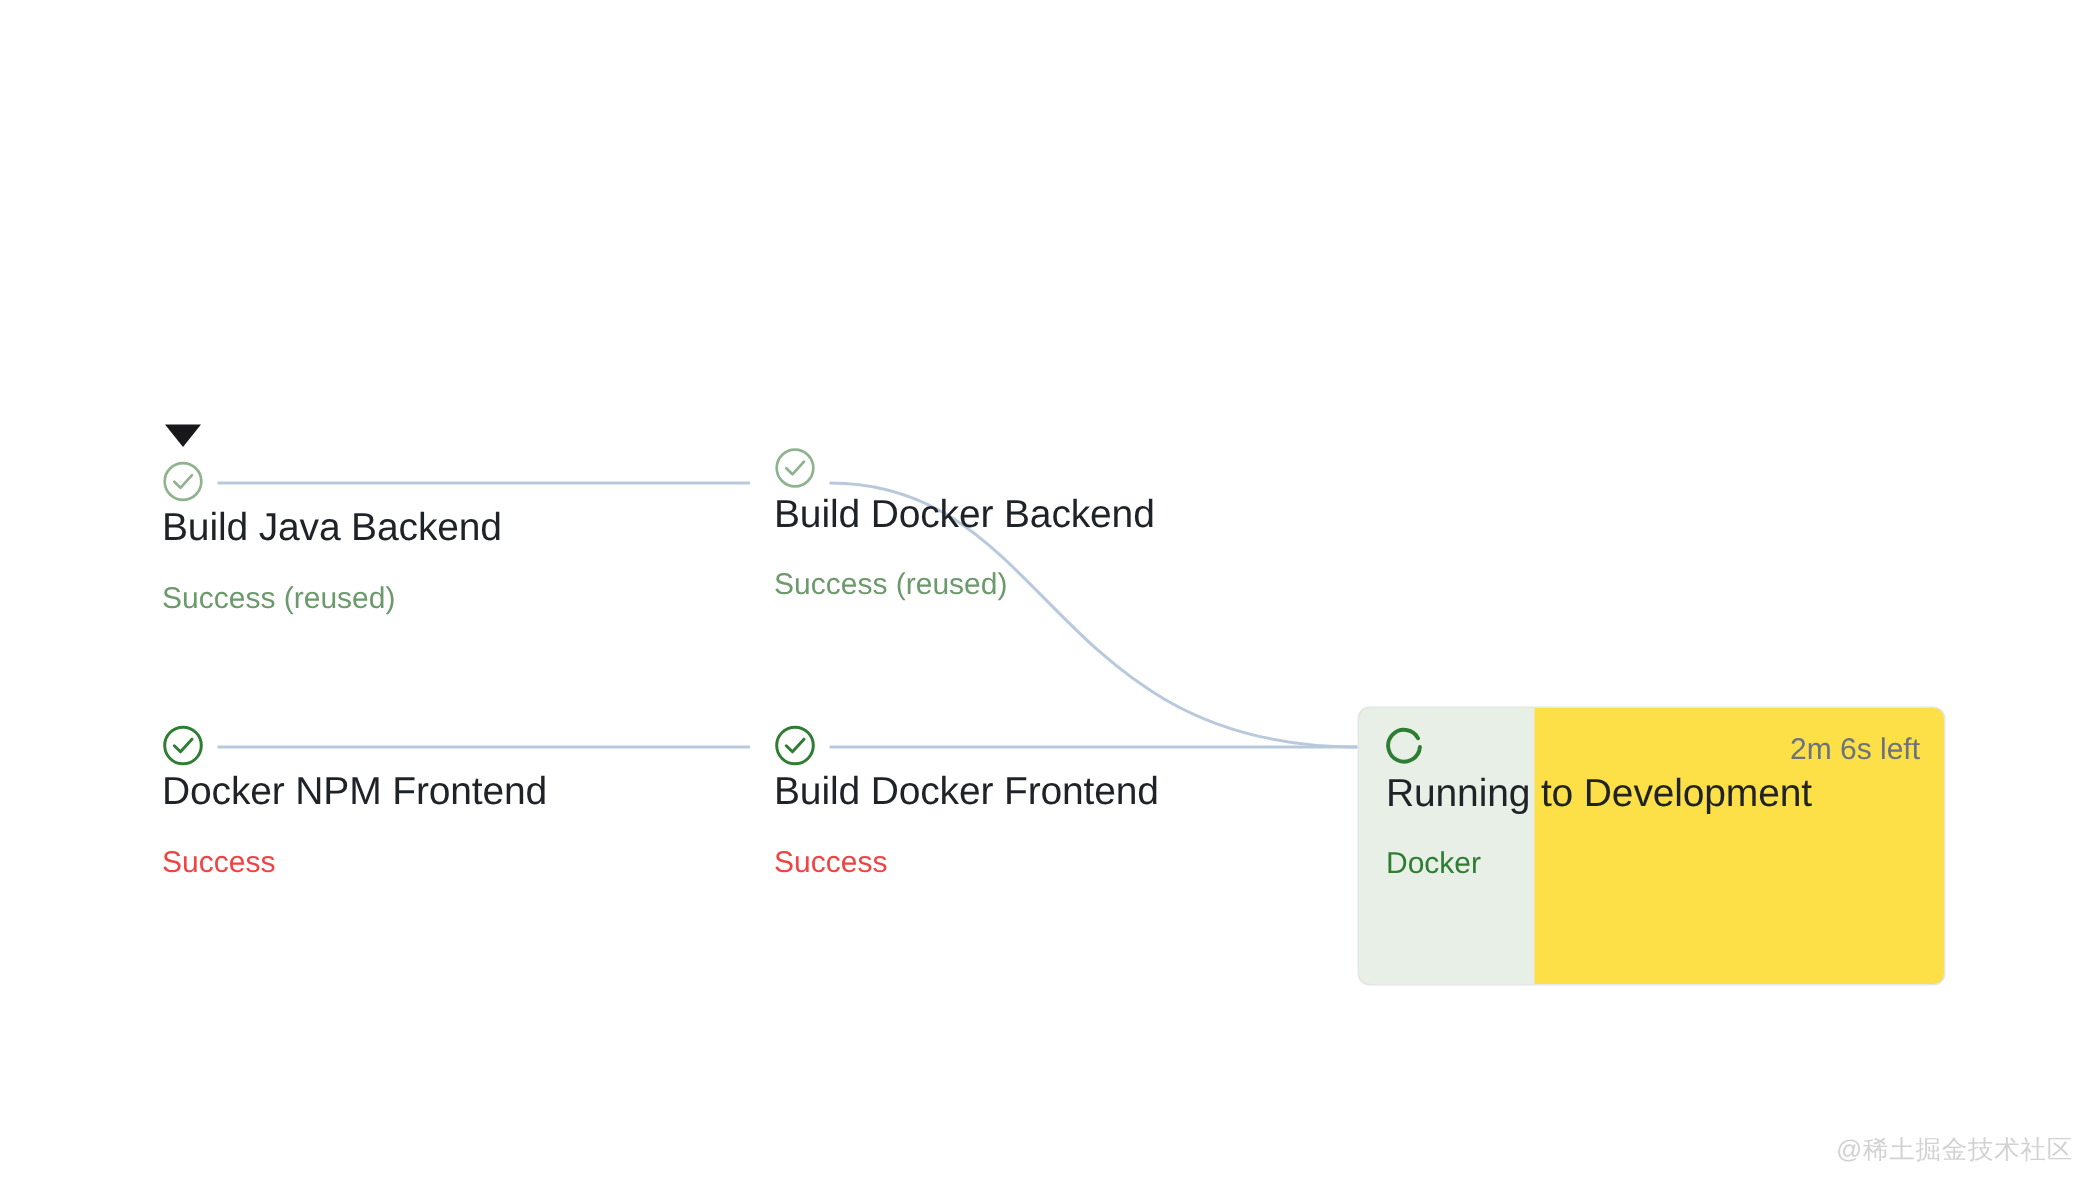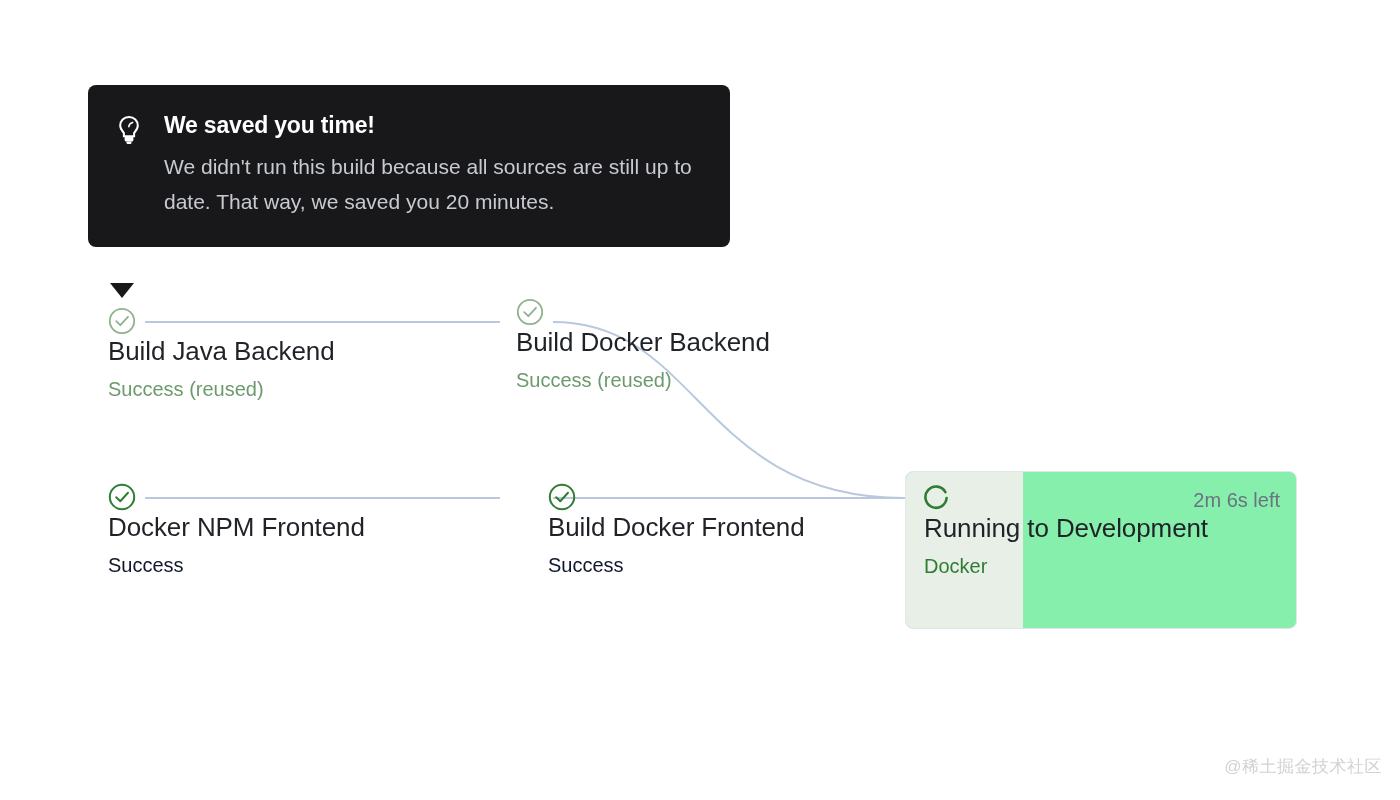--- a/index.html
+++ b/index.html
@@ -48,38 +48,38 @@
     font-size: 26px;
     line-height: 30px;
     color: #1f2328;
     white-space: nowrap;
     margin-top: 1px;
     letter-spacing: -0.1px;
   }
   .node-status {
     font-size: 20px;
     line-height: 24px;
-    margin-top: 11px;
+    margin-top: 21px;
     white-space: nowrap;
   }
   .status-success-reused { color: #6d9a6d; }
-  .status-success        { color: #0f172a; }
+  .status-success        { color: #ef4444; }
   .status-running        { color: #2f7d32; }
 
   
   #running-card {
     position: absolute;
     left: 905px;
     top: 471px;
     width: 392px;
-    height: 158px;
+    height: 186px;
     box-sizing: border-box;
     border: 1px solid #e3e6ea;
     border-radius: 8px;
-    background: #86efac;
+    background: #fde047;
     overflow: hidden;
   }
   #running-progress-fill {
     position: absolute;
     left: 0;
     top: 0;
     bottom: 0;
     width: 30%;
     background: #e7efe6;
   }
@@ -187,52 +187,38 @@
 
   <div class="node" style="left:108px; top:483px;">
     <svg class="node-icon" viewBox="0 0 28 28">
       <circle cx="14" cy="14" r="12.2" fill="none" stroke="#2f7d32" stroke-width="2"></circle>
       <path d="M 8.2 14.2 L 12.3 18.2 L 20 9.8" fill="none" stroke="#2f7d32" stroke-width="2" stroke-linecap="round" stroke-linejoin="round"></path>
     </svg>
     <div class="node-title">Docker NPM Frontend</div>
     <div class="node-status status-success">Success</div>
   </div>
 
-  <div class="node" style="left:548px; top:483px;">
+  <div class="node" style="left:516px; top:483px;">
     <svg class="node-icon" viewBox="0 0 28 28">
       <circle cx="14" cy="14" r="12.2" fill="none" stroke="#2f7d32" stroke-width="2"></circle>
       <path d="M 8.2 14.2 L 12.3 18.2 L 20 9.8" fill="none" stroke="#2f7d32" stroke-width="2" stroke-linecap="round" stroke-linejoin="round"></path>
     </svg>
     <div class="node-title">Build Docker Frontend</div>
     <div class="node-status status-success">Success</div>
   </div>
 
   <div id="running-card">
     <div id="running-progress-fill" style="width: 30%;"></div>
     <div class="card-inner">
       <div id="running-eta">2m 6s left</div>
       <svg class="node-icon" viewBox="0 0 28 28">
         <path d="M 21.4 8.2 A 10.6 10.6 0 1 0 22.6 14" fill="none" stroke="#2f7d32" stroke-width="2.6" stroke-linecap="round"></path>
       </svg>
       <div class="node-title">Running to Development</div>
       <div class="node-status status-running">Docker</div>
     </div>
   </div>
 
-  <div id="tooltip">
-    <div id="tooltip-icon">
-      <svg width="26" height="30" viewBox="0 0 26 30" xmlns="http://www.w3.org/2000/svg">
-        <path d="M 13 2 C 7.8 2 4.2 6 4.2 10.6 C 4.2 14 6.2 16 7.9 18 L 7.9 21.2 L 18.1 21.2 L 18.1 18 C 19.8 16 21.8 14 21.8 10.6 C 21.8 6 18.2 2 13 2 Z" fill="none" stroke="#ffffff" stroke-width="2"></path>
-        <path d="M 16.6 7.4 C 14.4 8 13 9.6 12.8 11.6" fill="none" stroke="#ffffff" stroke-width="1.6" stroke-linecap="round"></path>
-        <rect x="8.6" y="21.2" width="8.8" height="5.4" rx="1.6" fill="#ffffff"></rect>
-        <rect x="10.4" y="26.6" width="5.2" height="2.3" rx="1.1" fill="#ffffff"></rect>
-      </svg>
-    </div>
-    <div id="tooltip-body">
-      <div id="tooltip-title">We saved you time!</div>
-      <div id="tooltip-text">We didn't run this build because all sources are still up to date. That way, we saved you 20 minutes.</div>
-    </div>
-  </div>
   <div id="tooltip-tail"></div>
 
   <div id="watermark">@稀土掘金技术社区</div>
 
 </div>
 
 </body></html>

